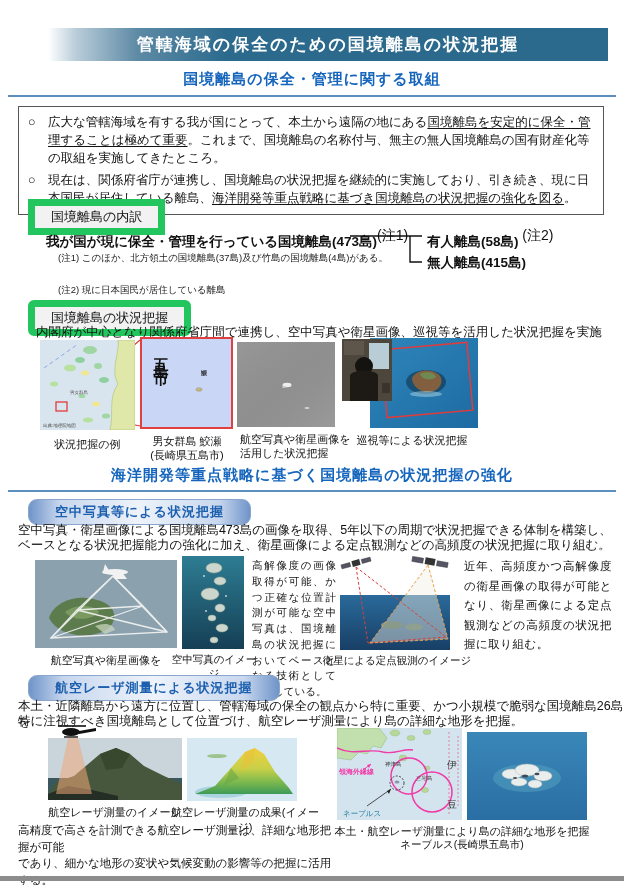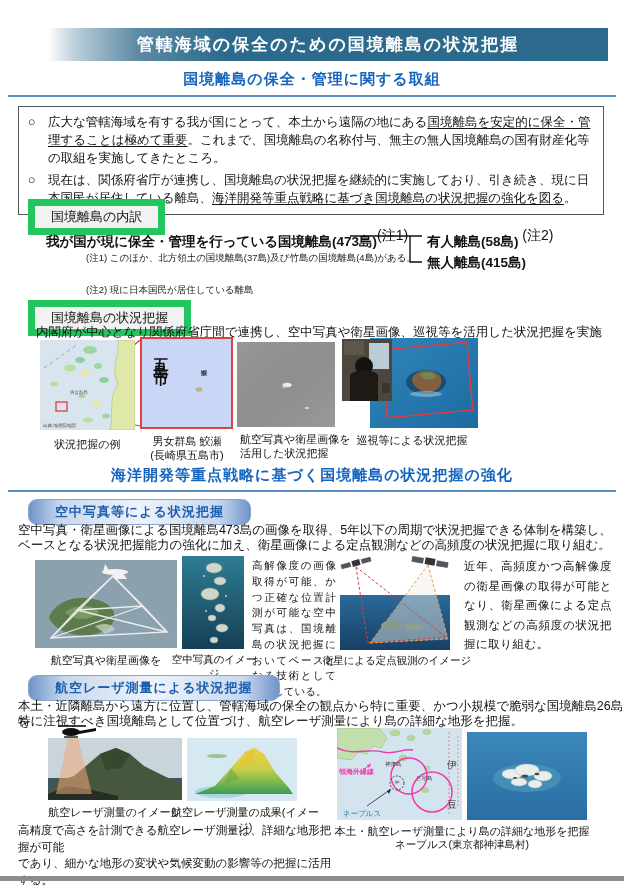--- a/index.html
+++ b/index.html
@@ -17,21 +17,21 @@
   .intro-box{left:18px;top:106px;width:586px;border:1px solid #555;padding:7px 9px 6px 9px;box-sizing:border-box;font-size:12.5px;line-height:1.42;}
   .bullet{display:flex;margin-bottom:5px;}
   .bullet:last-child{margin-bottom:0;}
   .bullet .mk{width:20px;flex:none;}
   .u{text-decoration:underline;text-underline-offset:2px;}
   
   .label-box{background:#f2f2f2;border:7px solid #22c55e;padding:2px 16px;font-size:13px;display:inline-block;}
   .bd-main{font-size:13.5px;font-weight:bold;}
   .sup{font-size:14px;vertical-align:super;font-weight:normal;margin-top:40px;}
   .bd-item{font-size:13.5px;font-weight:bold;}
-  .note{font-size:9.5px;color:#222;margin-left:28px;}
+  .note{font-size:9.5px;color:#222;}
   
   .badge{display:inline-block;padding:3px 26px;border:1px solid #8aa6cc;border-radius:9px;
     background:linear-gradient(90deg,#6f94c9 0%,#c8d7ee 14%,#eef3fa 50%,#c8d7ee 86%,#6f94c9 100%);
     color:#1b5fae;font-weight:bold;font-size:13px;letter-spacing:1px;}
   .lead{font-size:12.5px;line-height:1.25;}
   .cap{font-size:11px;color:#111;}
   .cap-c{text-align:center;}
   .smalltext{font-size:10.5px;line-height:1.5;text-align:justify;}
   .smalltext2{font-size:11.5px;line-height:1.7;text-align:justify;letter-spacing:0.5px;}
   .photo{position:absolute;overflow:hidden;}
@@ -69,21 +69,21 @@
   <svg class="abs" style="left:348px;top:226px;" width="76" height="44" viewBox="0 0 76 44">
     <path d="M2,10 H62 M62,10 V36 H74 M62,10 H74" stroke="#111" stroke-width="1.4" fill="none"></path>
   </svg>
   <div class="abs bd-item" style="left:427px;top:227px;">
     <span>有人離島(58島)</span>&nbsp;<span class="sup">(注2)</span>
   </div>
   <div class="abs bd-item" style="left:427px;top:254px;">無人離島(415島)</div>
   <div class="abs note" style="left:58px;top:252px;">(注1) このほか、北方領土の国境離島(37島)及び竹島の国境離島(4島)がある。</div>
   <div class="abs note" style="left:58px;top:284px;">(注2) 現に日本国民が居住している離島</div>
 
-  <div class="abs label-box" style="left:28px;top:300px;">国境離島の状況把握</div>
+  <div class="abs label-box" style="left:28px;top:300px;border-radius:6px;">国境離島の状況把握</div>
   <div class="abs" style="left:36px;top:324px;font-size:12.5px;">内閣府が中心となり関係府省庁間で連携し、空中写真や衛星画像、巡視等を活用した状況把握を実施</div>
 
   <div class="abs sec-title" style="top:466px;">海洋開発等重点戦略に基づく国境離島の状況把握の強化</div>
 
   <div class="abs" style="left:0;top:337px;width:624px;height:126px;">
 
     <svg class="abs" style="left:0;top:0;" width="624" height="126" viewBox="0 0 624 126">
       <line x1="67" y1="66" x2="140" y2="3" stroke="#e03c3c" stroke-width="1.2"></line>
       <line x1="67" y1="74" x2="140" y2="89" stroke="#e03c3c" stroke-width="1.2"></line>
     </svg>
@@ -364,21 +364,21 @@
         </g>
         <g fill="#3e4a55">
           <ellipse cx="58" cy="44" rx="3" ry="1.5"></ellipse>
           <ellipse cx="70" cy="42" rx="2.5" ry="1.2"></ellipse>
           <ellipse cx="48" cy="46" rx="2" ry="1"></ellipse>
         </g>
       </svg>
     </div>
 
     <div class="abs cap cap-c" style="left:330px;top:98px;width:264px;">本土・航空レーザ測量により島の詳細な地形を把握</div>
-    <div class="abs cap cap-c" style="left:330px;top:112px;width:264px;font-size:10.5px;">ネーブルス(東京都神津島村)</div>
+    <div class="abs cap cap-c" style="left:330px;top:112px;width:264px;font-size:10.5px;">ネーブルス(長崎県五島市)</div>
 
     <div class="abs" style="left:18px;top:96px;width:322px;font-size:11.5px;line-height:1.45;">
       <div>高精度で高さを計測できる航空レーザ測量は、詳細な地形把握が可能</div>
       <div>であり、細かな地形の変状や気候変動の影響等の把握に活用する。</div>
     </div>
   </div>
 
   <div class="abs bottom-bar"></div>
 
 </div>

